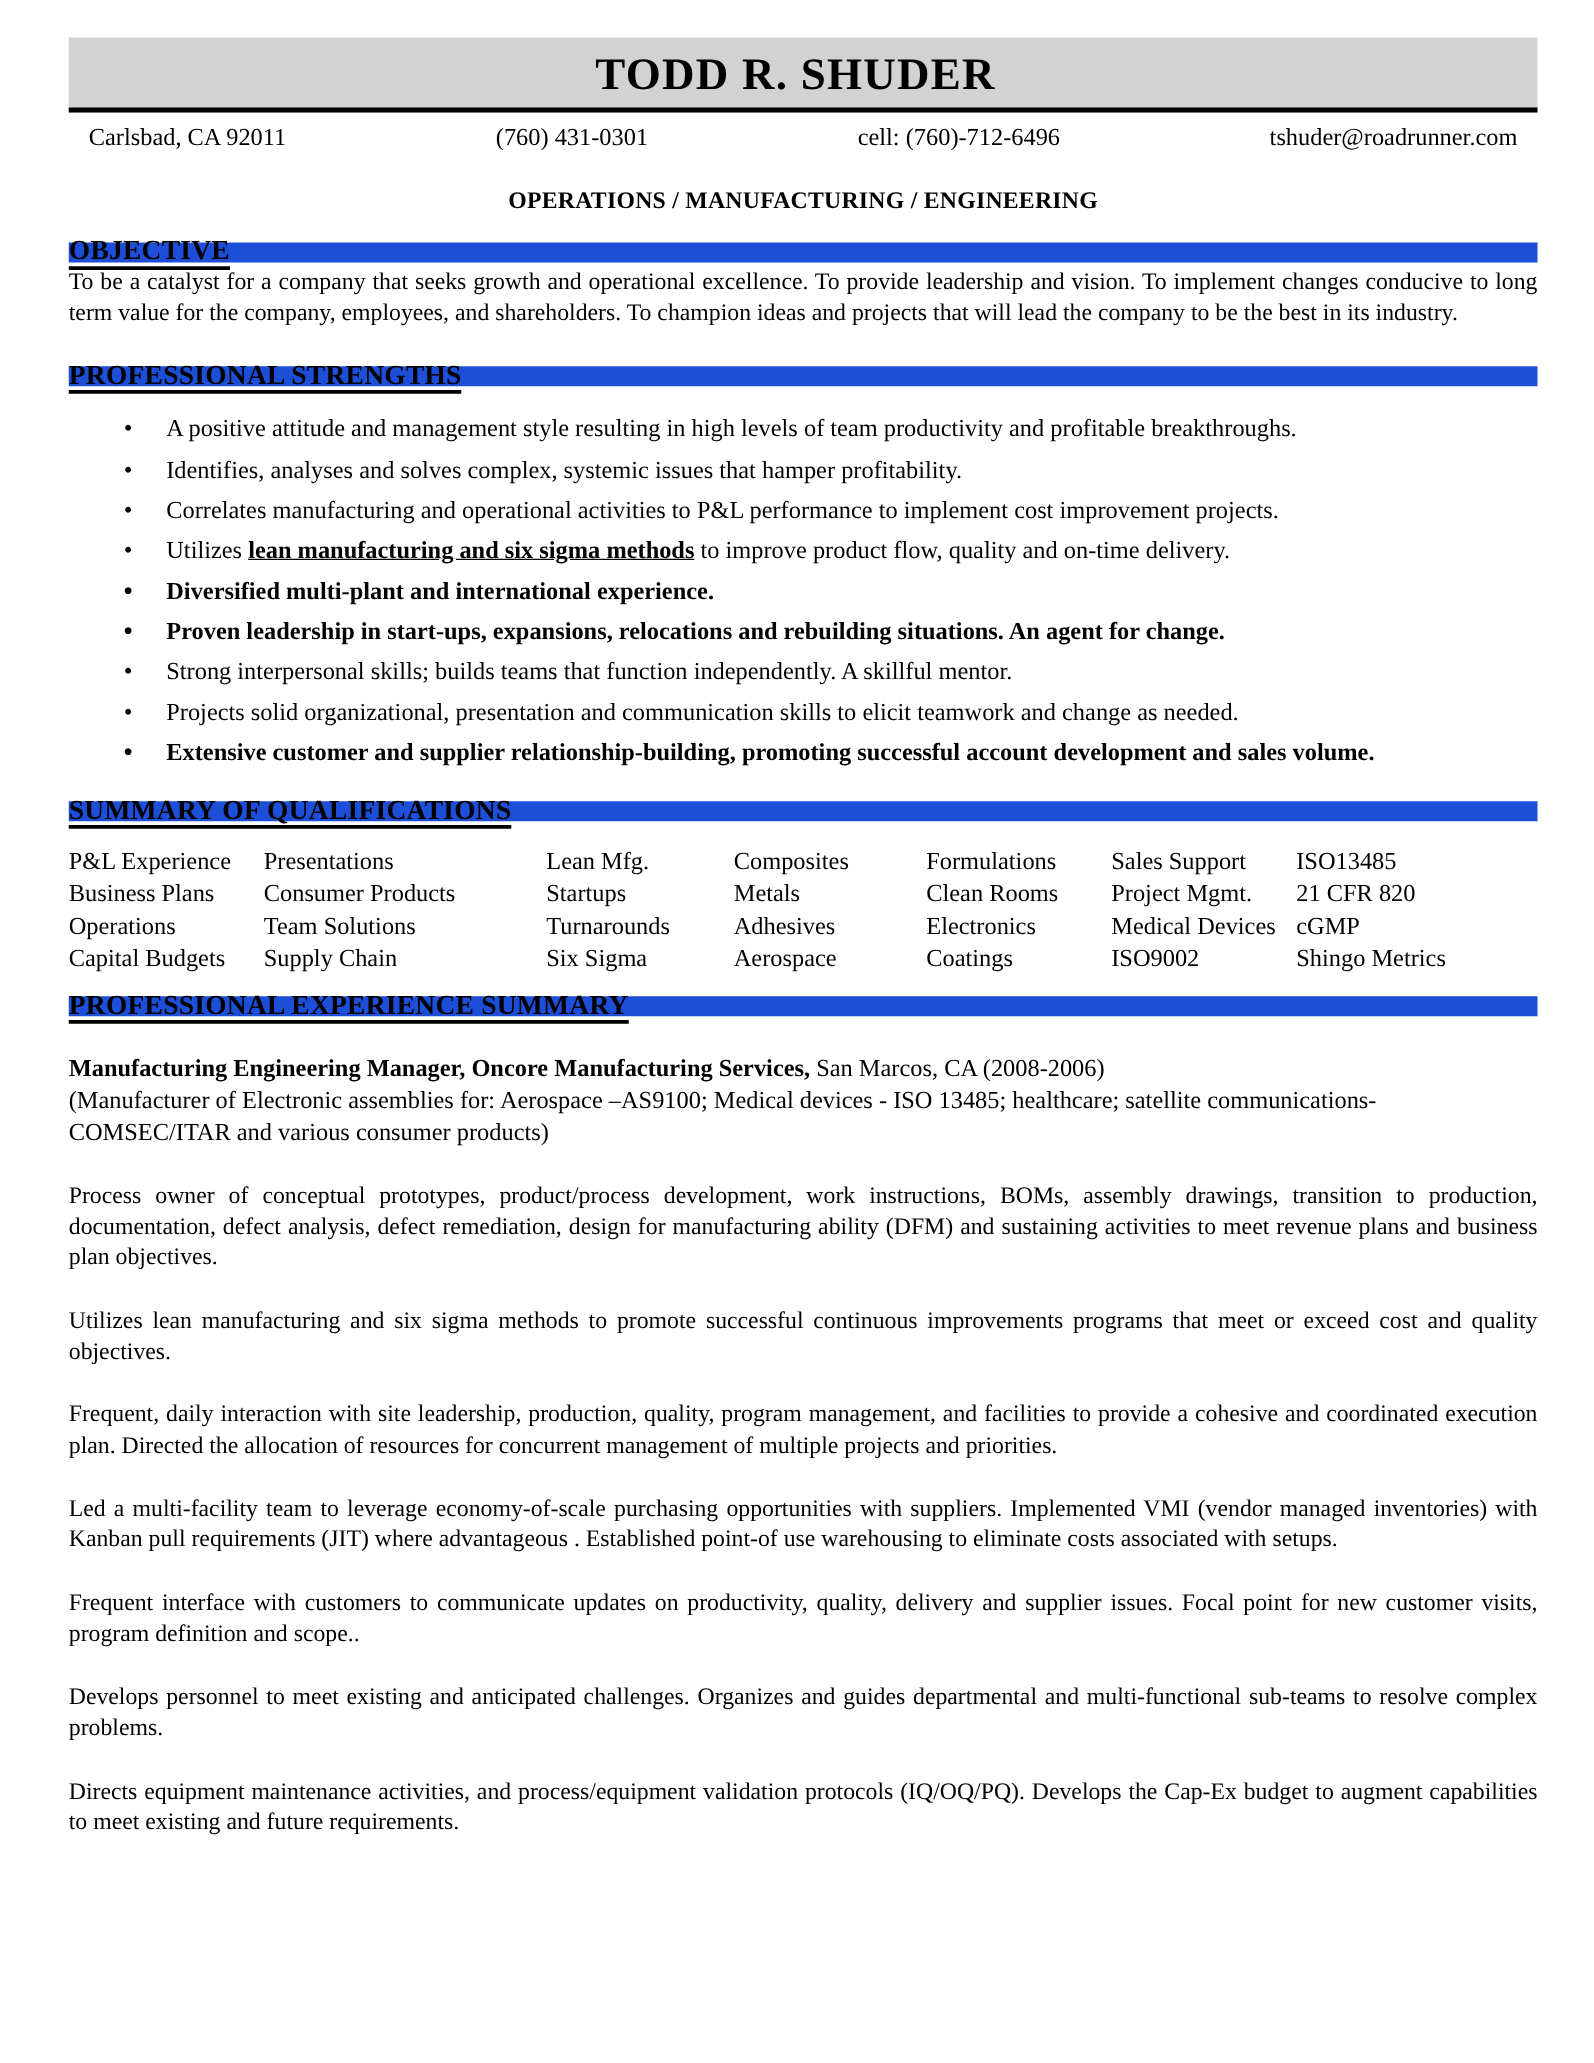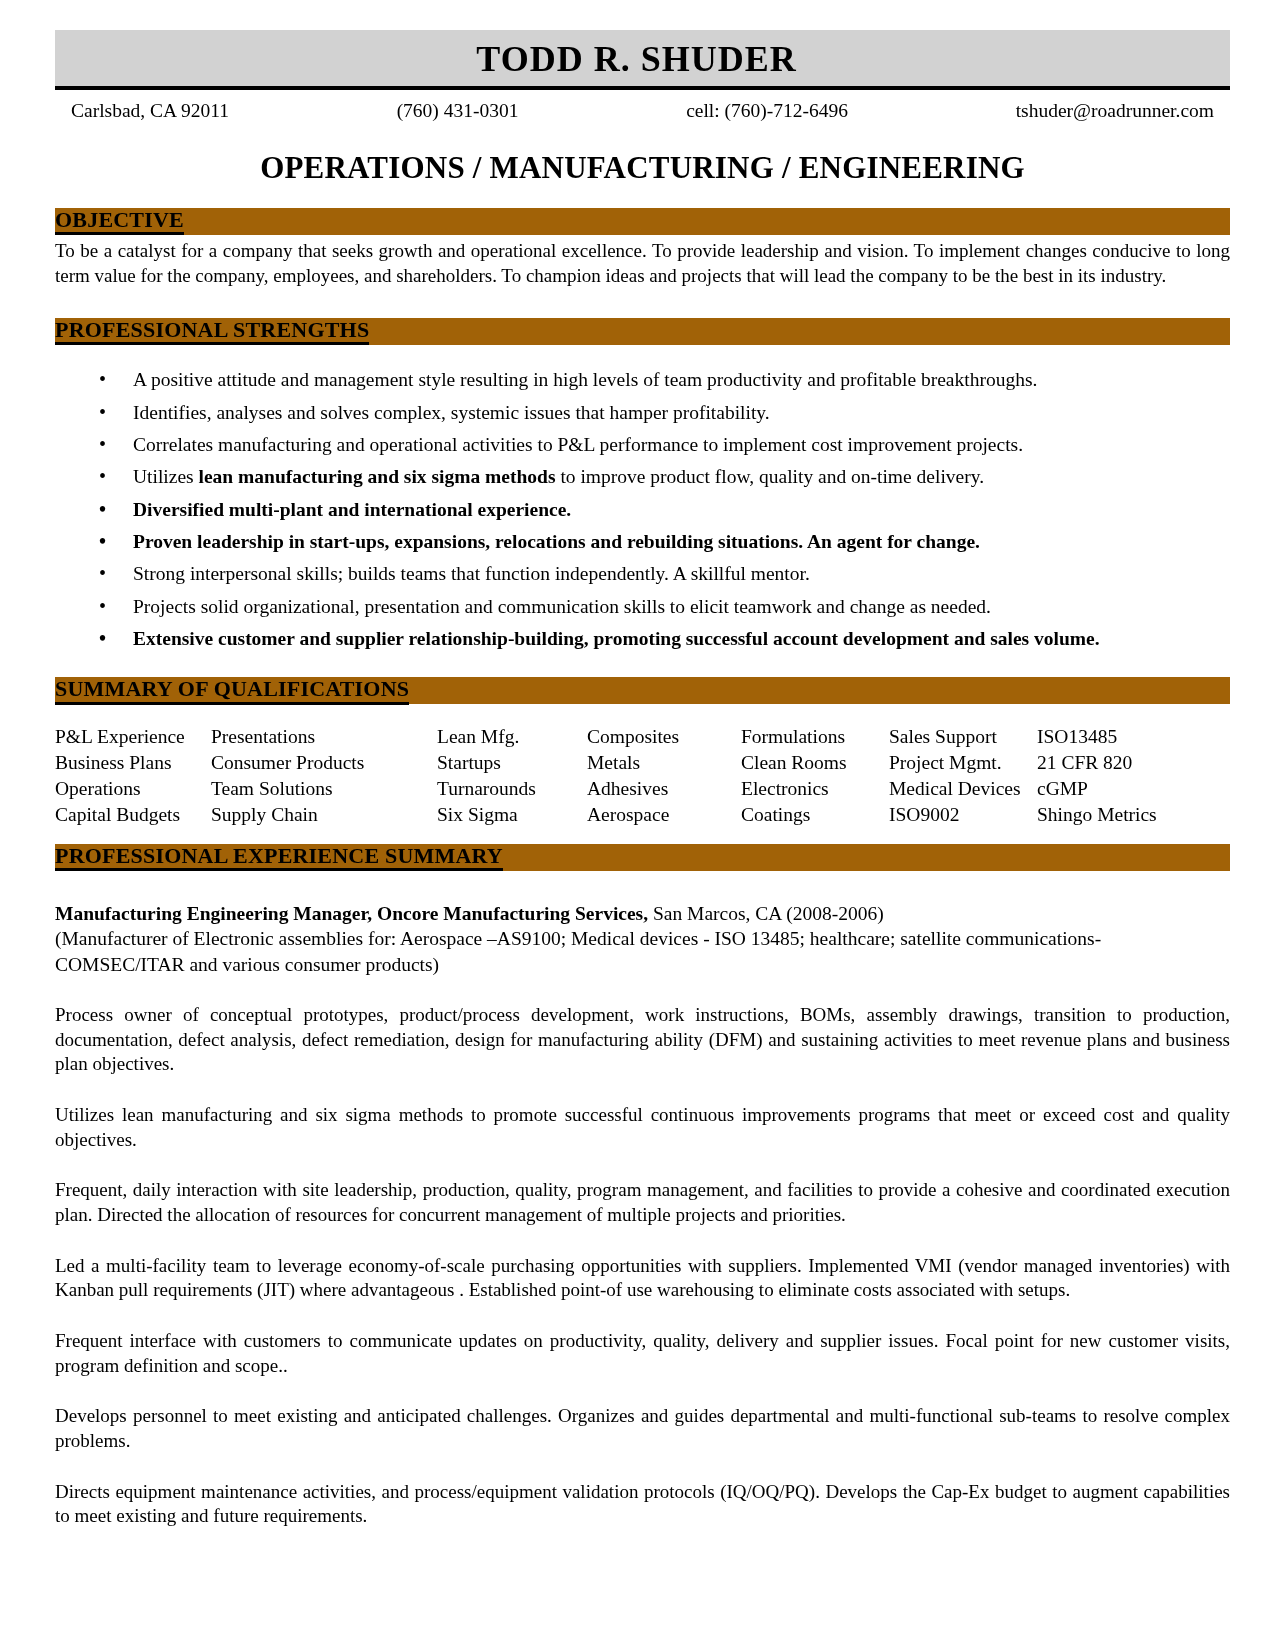--- a/index.html
+++ b/index.html
@@ -35,30 +35,30 @@
   .contact-row {
     display: flex;
     justify-content: space-between;
     padding: 10px 16px 0 16px;
     font-size: 19.5px;
   }
   .contact-row span { white-space: nowrap; }
 
   .headline {
     text-align: center;
-    font-size: 31px;
+    font-size: 19px;
     font-weight: bold;
     margin: 28px 0 22px 0;
     letter-spacing: 0.2px;
   }
 
   
   .section-band {
-    background: #a16207;
-    height: 27px;
+    background: #1d4ed8;
+    height: 16px;
     margin-top: 4px;
     margin-bottom: 2px;
     display: flex;
     align-items: center;
   }
   .section-band h2 {
     margin: 0;
     font-size: 22px;
     font-weight: bold;
     border-bottom: 3px solid #000;
@@ -91,21 +91,21 @@
     margin-bottom: 7px;
   }
   ul.strengths li:before {
     content: "\2022";
     position: absolute;
     left: 44px;
     top: -1px;
     font-size: 20px;
   }
   ul.strengths li.bold { font-weight: bold; }
-  ul.strengths li b { font-weight: bold; }
+  ul.strengths li b { font-weight: bold; text-decoration: underline; }
 
   
   .quals {
     margin-top: 20px;
     margin-bottom: 16px;
     font-size: 19.5px;
     line-height: 1.33;
   }
   .quals table {
     border-collapse: collapse;

